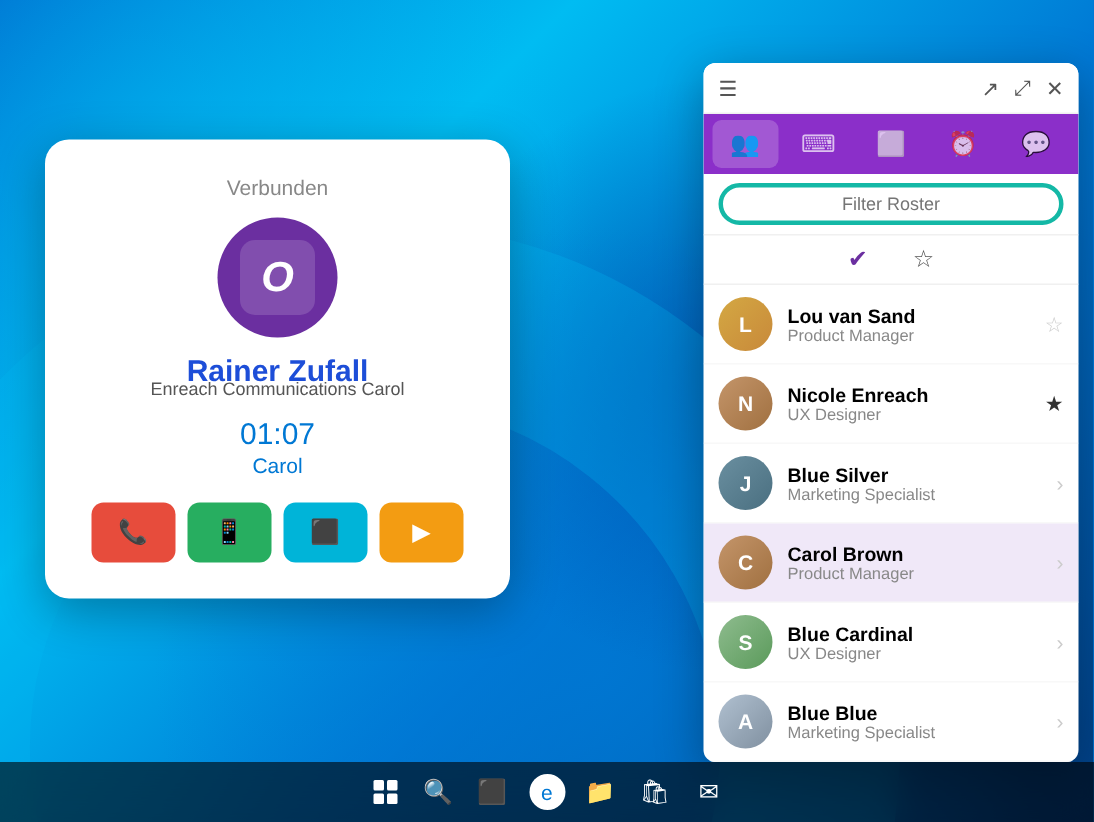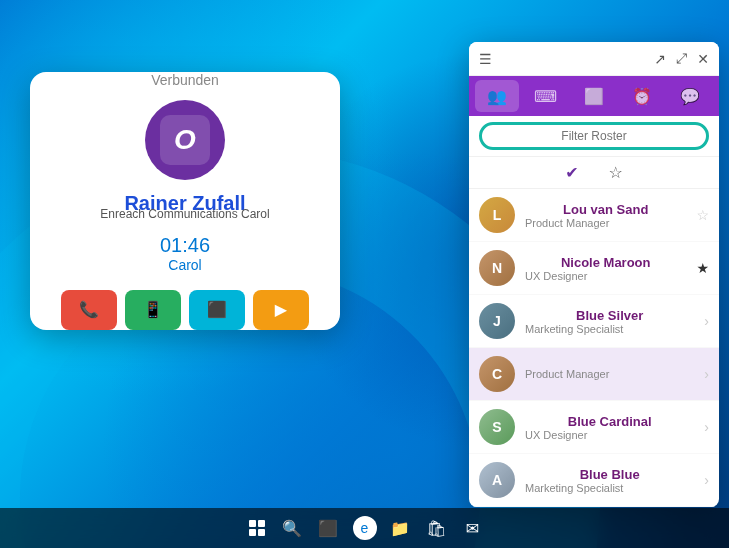--- a/index.html
+++ b/index.html
@@ -83,25 +83,26 @@
       align-items: center;
       justify-content: center;
       border-radius: 4px;
       cursor: pointer;
       font-size: 18px;
     }
 
     
     .call-widget {
       position: absolute;
-      top: 72px;
+      top: 93px;
       left: 30px;
       width: 310px;
       background: white;
       border-radius: 16px;
+      padding: 24px;
       box-shadow: 0 8px 32px rgba(0,0,0,0.3);
       display: flex;
       flex-direction: column;
       align-items: center;
       gap: 12px;
     }
 
     .call-status-text {
       color: #888;
       font-size: 14px;
@@ -302,22 +303,21 @@
     }
 
     .contact-info {
       flex: 1;
       min-width: 0;
     }
 
     .contact-name {
       font-size: 13px;
       font-weight: 600;
-      color: #701a75;
-      text-align: center;
+      color: #000000;
     }
 
     .contact-role {
       font-size: 11px;
       color: #888;
     }
 
     .contact-action {
       color: #ccc;
       font-size: 14px;
@@ -375,21 +375,21 @@
   <div class="caller-avatar">
     <div class="o-icon">O</div>
   </div>
 
   <div>
     <div class="caller-name">Rainer Zufall</div>
     <div class="caller-company">Enreach Communications Carol</div>
   </div>
 
   <div class="call-timer">
-    <span class="timer-time">01:46</span>
+    <span class="timer-time">01:07</span>
     <span class="timer-label">Carol</span>
   </div>
 
   <div class="call-actions">
     <button class="call-btn red">
       <span>📞</span>
     </button>
     <button class="call-btn green">
       <span>📱</span>
     </button>
@@ -447,38 +447,39 @@
       <div class="contact-info">
         <div class="contact-name">Lou van Sand</div>
         <div class="contact-role">Product Manager</div>
       </div>
       <span class="contact-action">☆</span>
     </div>
 
     <div class="contact-item">
       <div class="contact-avatar av-nicole">N</div>
       <div class="contact-info">
-        <div class="contact-name">Nicole Maroon</div>
+        <div class="contact-name">Nicole Enreach</div>
         <div class="contact-role">UX Designer</div>
       </div>
       <span class="contact-action" style="color:#333;">★</span>
     </div>
 
     <div class="contact-item">
       <div class="contact-avatar av-john">J</div>
       <div class="contact-info">
         <div class="contact-name">Blue Silver</div>
         <div class="contact-role">Marketing Specialist</div>
       </div>
       <span class="contact-action">›</span>
     </div>
 
     <div class="contact-item highlighted">
       <div class="contact-avatar av-carol">C</div>
       <div class="contact-info">
+        <div class="contact-name">Carol Brown</div>
         <div class="contact-role">Product Manager</div>
       </div>
       <span class="contact-action">›</span>
     </div>
 
     <div class="contact-item">
       <div class="contact-avatar av-steve">S</div>
       <div class="contact-info">
         <div class="contact-name">Blue Cardinal</div>
         <div class="contact-role">UX Designer</div>

